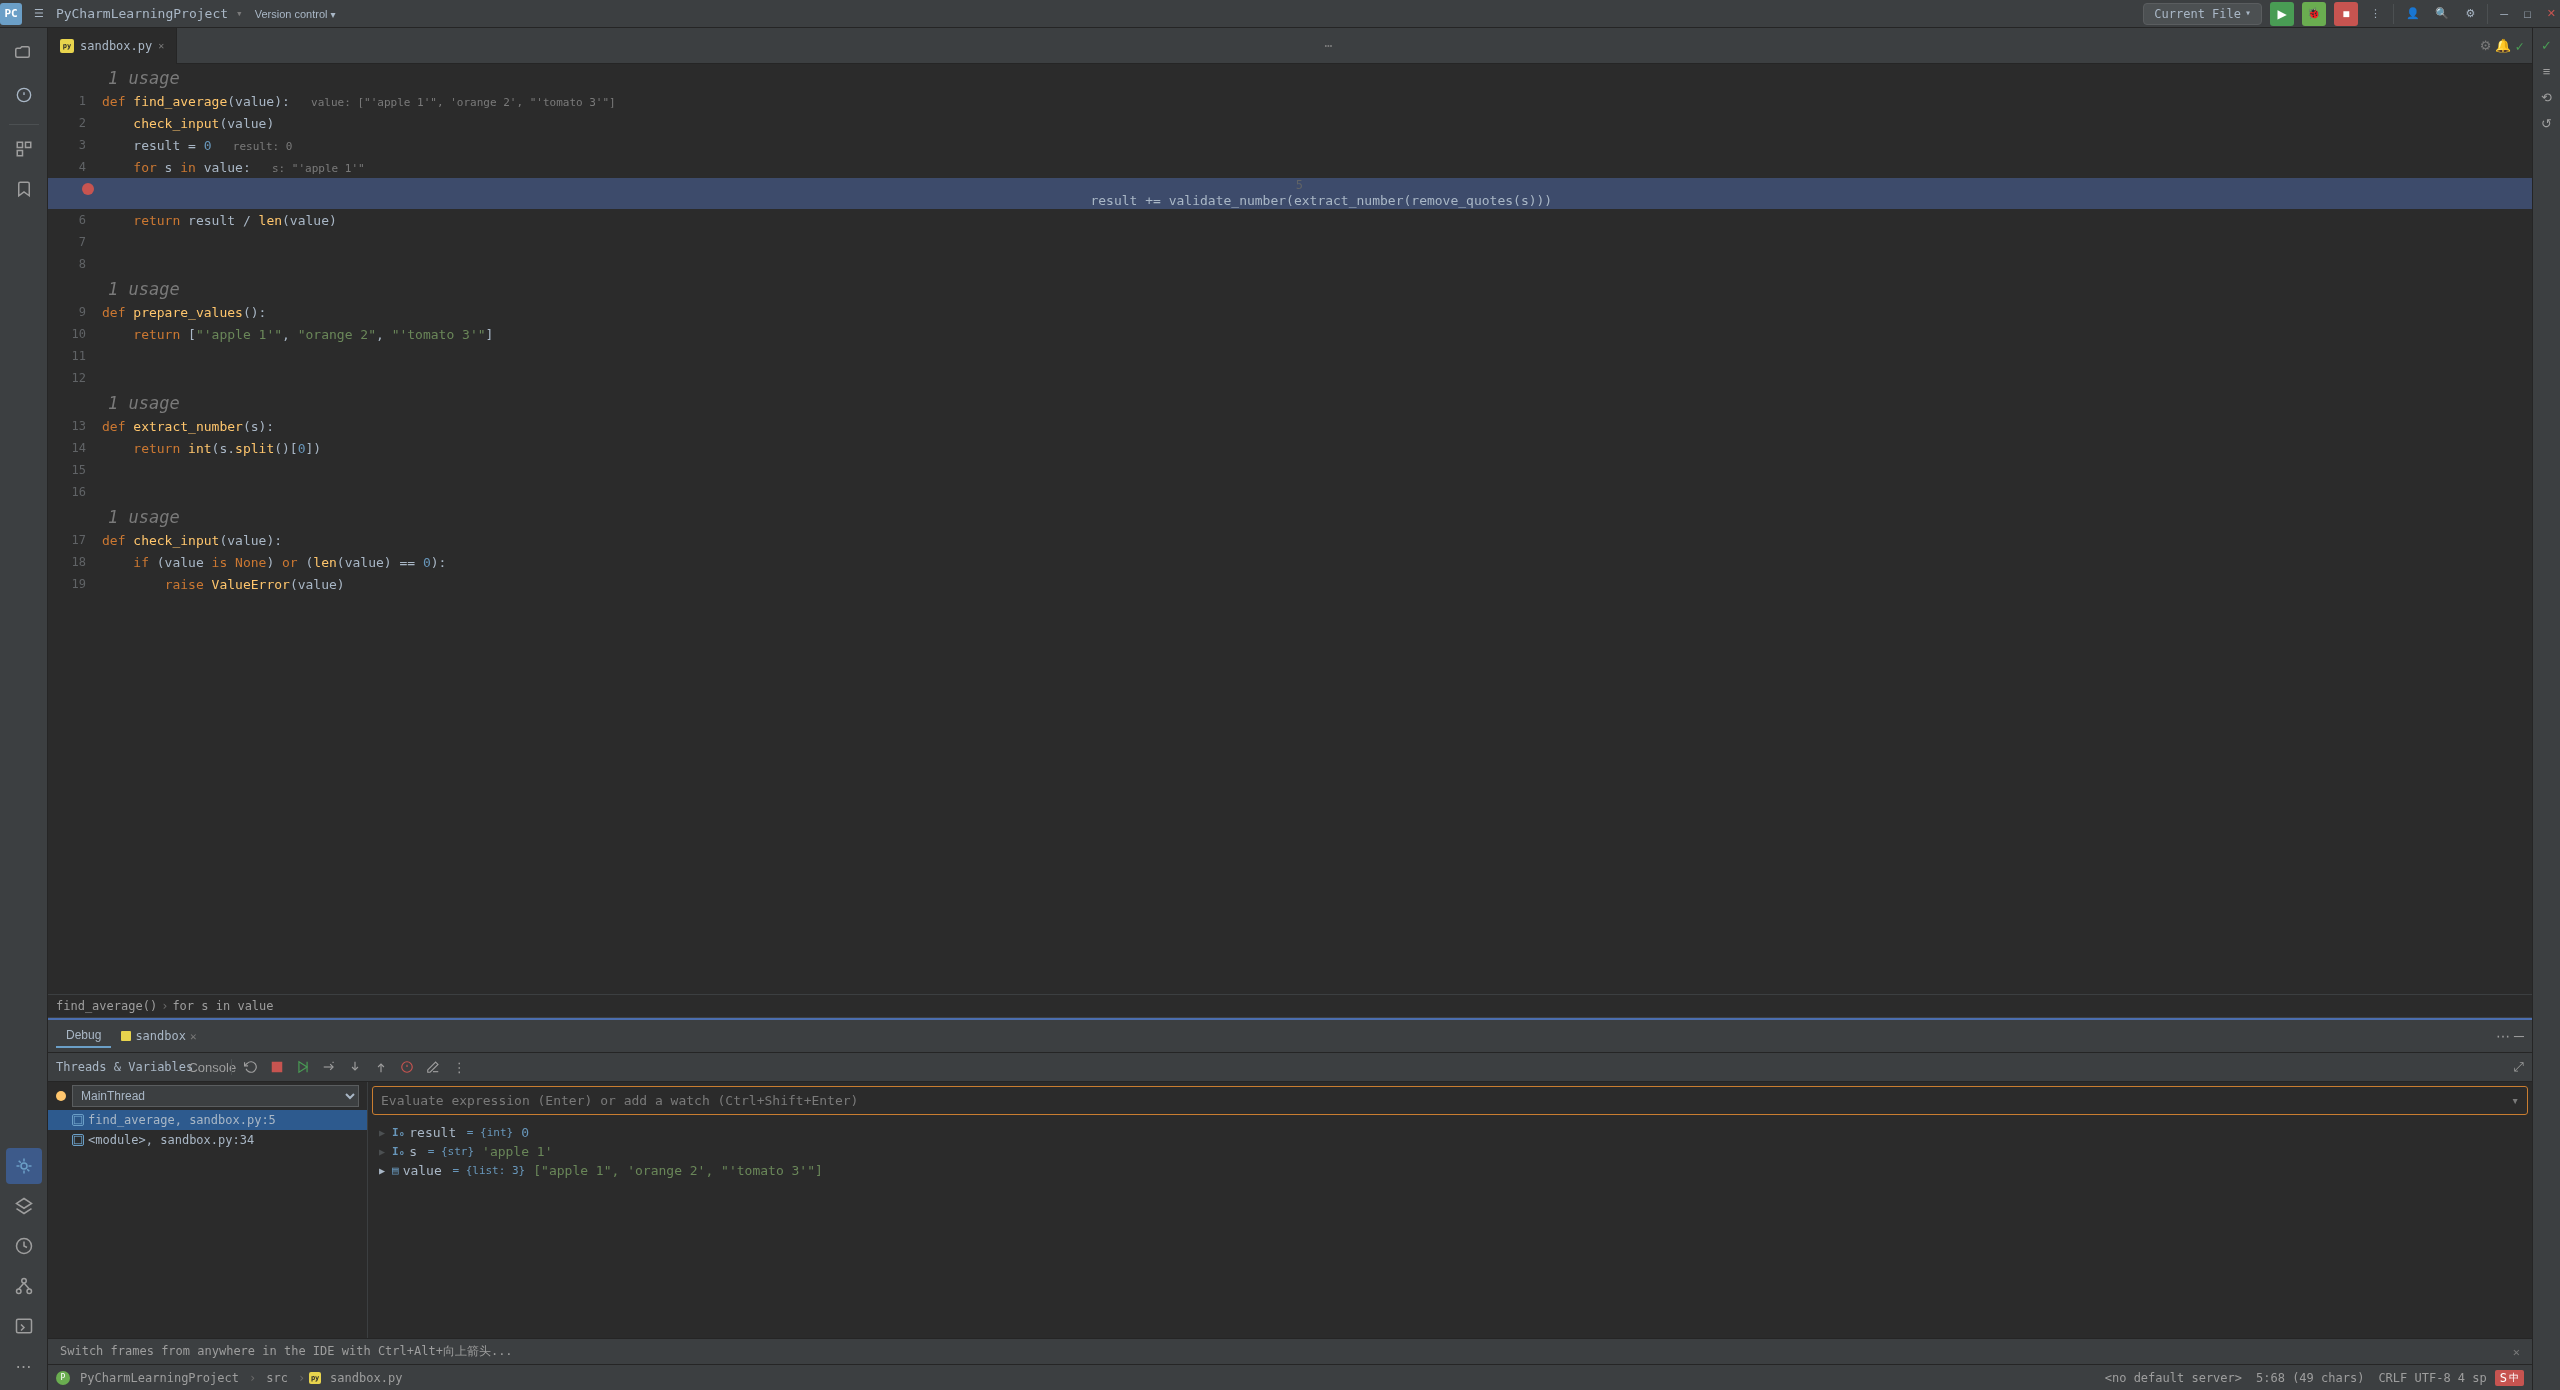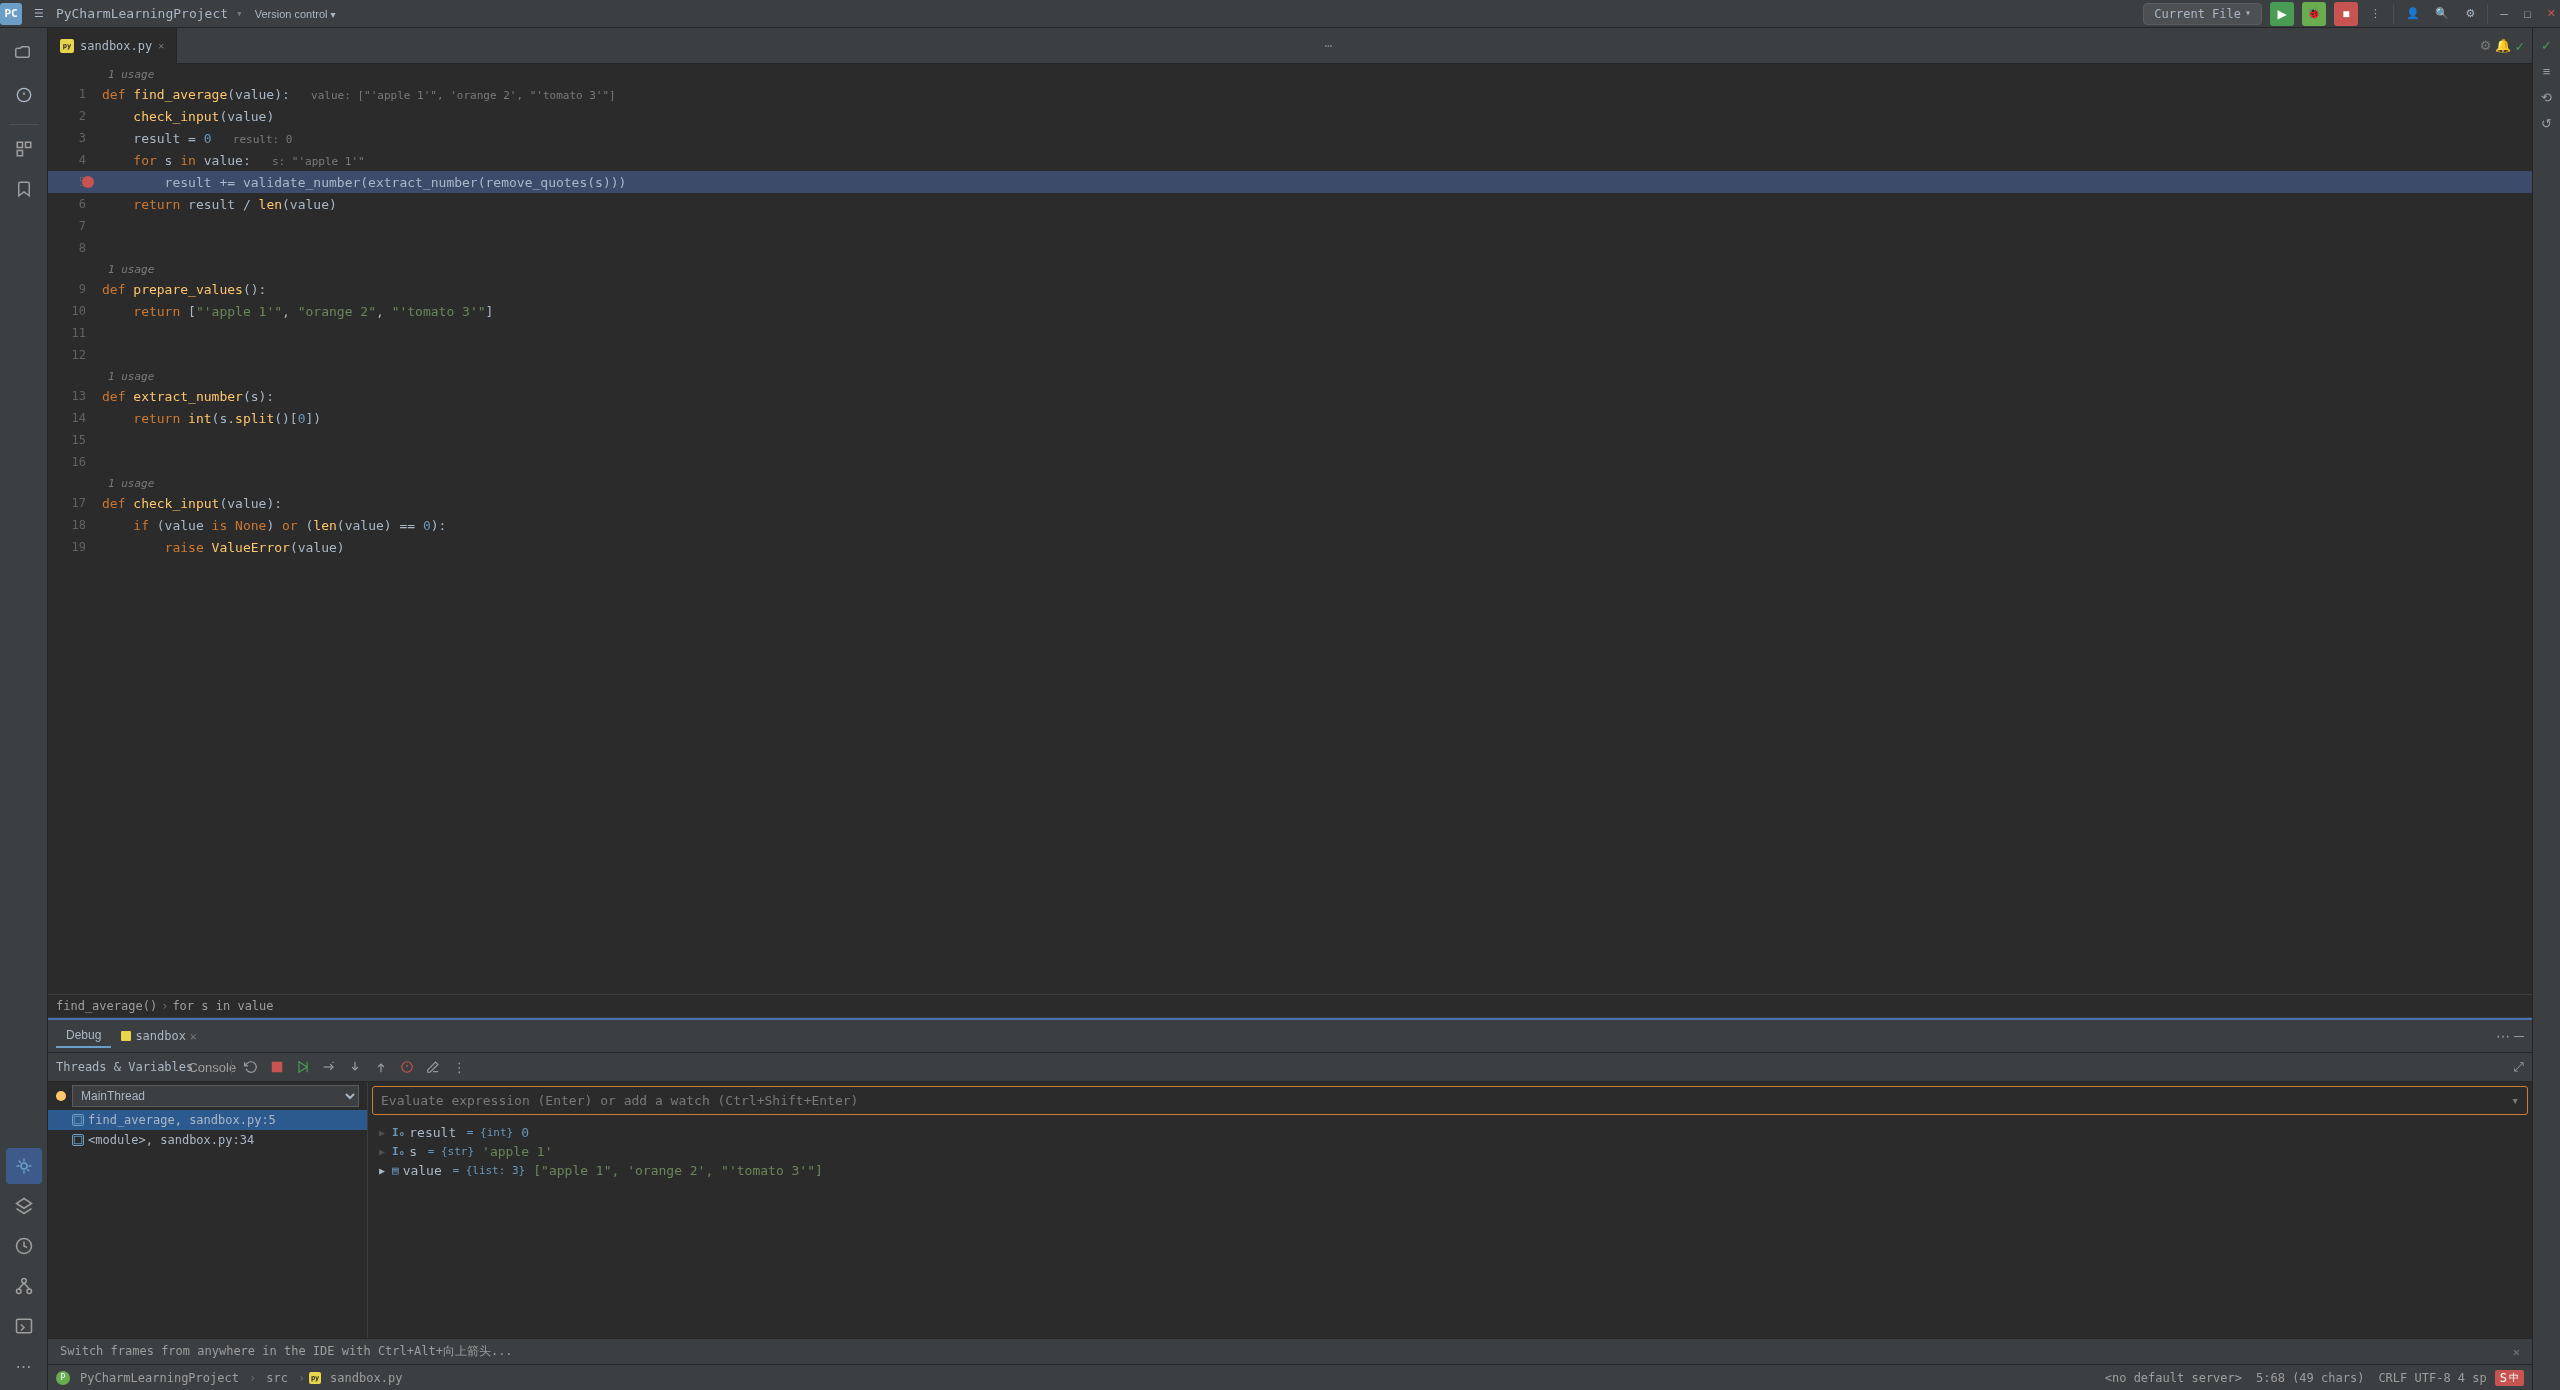--- a/index.html
+++ b/index.html
@@ -204,32 +204,33 @@
       overflow-y: auto;
       overflow-x: hidden;
       position: relative;
     }
     .code-content {
       display: flex;
       flex-direction: column;
     }
     .usage-hint {
       color: #7a7a7a;
-      font-size: 11px;
+      font-size: 17px;
       padding: 4px 0 2px 60px;
       font-style: italic;
     }
     .code-line {
       display: flex;
       align-items: center;
       min-height: 22px;
       position: relative;
     }
     .code-line.highlighted {
       background: #3d4b6b;
+      flex-direction: column;
     }
     .line-number {
       width: 50px;
       text-align: right;
       padding-right: 12px;
       color: #606366;
       font-size: 12px;
       flex-shrink: 0;
       user-select: none;
     }

